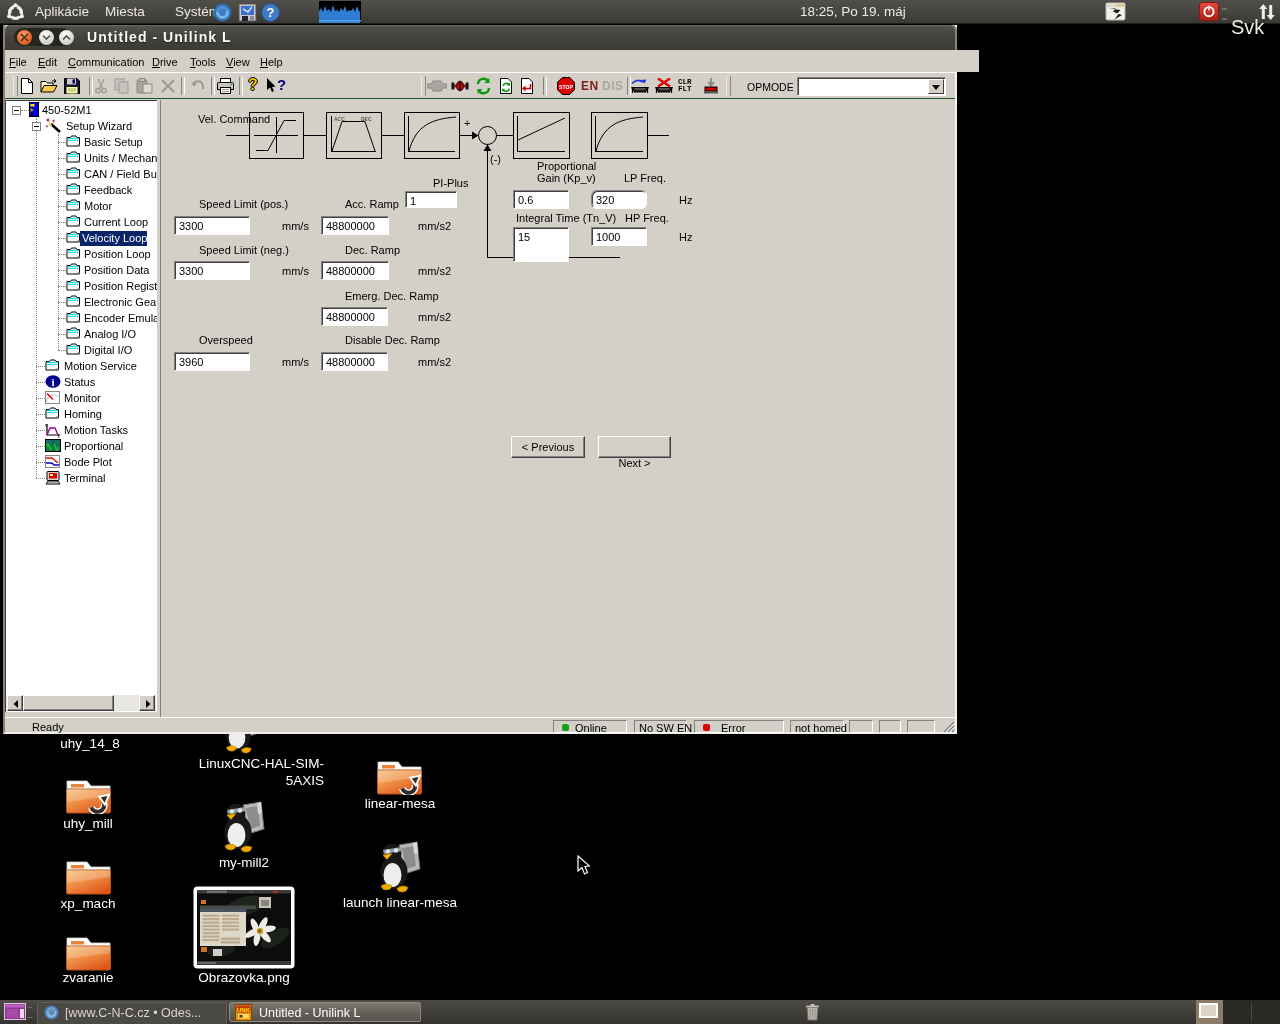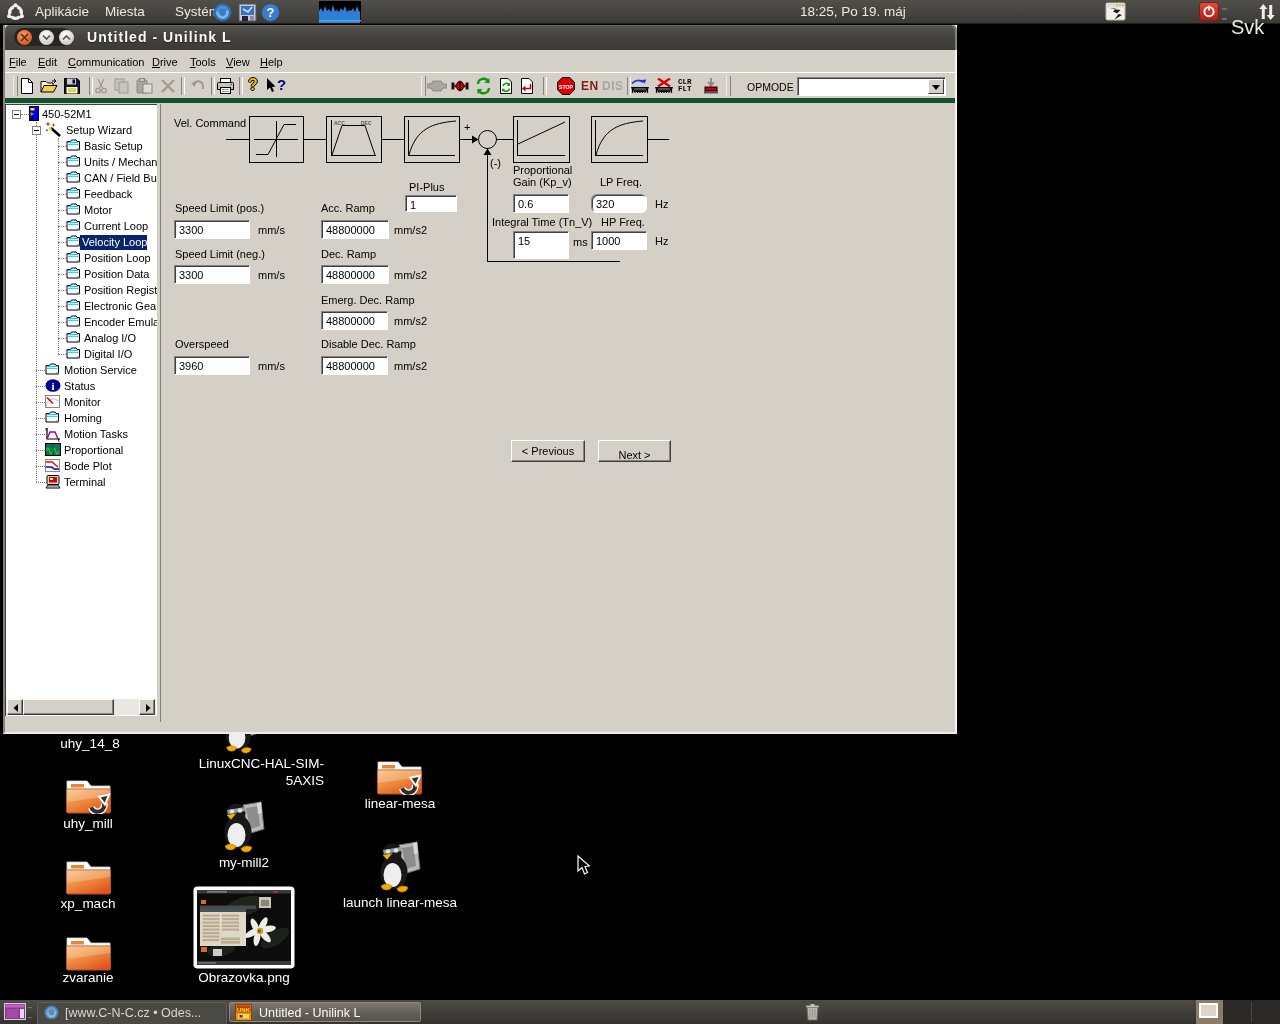--- a/index.html
+++ b/index.html
@@ -1,19 +1,19 @@
 <!DOCTYPE html>
 <html><head>
 <meta charset="utf-8">
 <style>
 html,body{margin:0;padding:0;}
 body{width:1280px;height:1024px;background:#000;overflow:hidden;position:relative;
  font-family:"Liberation Sans",sans-serif;-webkit-font-smoothing:antialiased;}
 .abs{position:absolute;}
-.t11{font-size:11px;line-height:12px;color:#000;white-space:nowrap;}
+.t11{font-size:11px;line-height:12px;color:#000;white-space:nowrap;padding-left:24px;}
 .t13{font-size:13.5px;line-height:15px;color:#eceade;white-space:nowrap;}
 .wlab{font-size:13.5px;line-height:16.5px;color:#fff;white-space:nowrap;text-align:center;}
 .tb{position:absolute;background:#fff;border-top:1px solid #848284;border-left:1px solid #848284;
  border-bottom:1px solid #fff;border-right:1px solid #fff;box-shadow:inset 1px 1px 0 #404040;
  font-size:11px;color:#000;padding:3px 0 0 4px;white-space:nowrap;box-sizing:border-box;}
 .btn{position:absolute;background:#d4d0c8;border-top:1px solid #fff;border-left:1px solid #fff;
  border-bottom:1px solid #404040;border-right:1px solid #404040;
  box-shadow:inset -1px -1px 0 #848284;font-size:11px;color:#000;text-align:center;}
 .pane{position:absolute;height:13px;box-sizing:border-box;border-top:1px solid #848284;border-left:1px solid #848284;
  border-bottom:1px solid #fff;border-right:1px solid #fff;font-size:11px;color:#000;
@@ -258,21 +258,21 @@
    <div class="abs" style="right:1px;top:1px;width:16px;height:15px;background:#d4d0c8;
     border-top:1px solid #fff;border-left:1px solid #fff;border-bottom:1px solid #404040;border-right:1px solid #404040;box-sizing:border-box;">
     <svg class="abs" style="left:3px;top:5px;" width="8" height="5" viewBox="0 0 8 5">
             <path d="M0 0 h8 l-4 5 z" fill="#000"></path>
           </svg>
    </div>
   </div>
  </div>
 
  <div class="abs" id="client" style="left:0;top:73px;width:950px;height:619px;background:#d4d0c8;
-  border-top:5px solid #14532d;box-sizing:border-box;">
+  border-top:1px solid #14532d;box-sizing:border-box;">
   <div class="abs" id="tree" style="left:0px;top:1px;width:152px;height:612px;background:#fff;
    border-top:1px solid #404040;border-left:1px solid #404040;box-sizing:border-box;overflow:hidden;">
   <div class="dot" style="left:30px;top:17px;width:1px;height:360px;border-left:1px dotted #808080;"></div>
   <div class="dot" style="left:52px;top:33px;width:1px;height:216px;border-left:1px dotted #808080;"></div>
   <div class="dot" style="left:15px;top:9px;width:8px;height:1px;border-top:1px dotted #808080;"></div>
   <div class="abs" style="left:6px;top:5px;width:9px;height:9px;background:#fff;border:1px solid #848284;box-sizing:border-box;">
           <div class="abs" style="left:1px;top:3px;width:5px;height:1px;background:#000;"></div>
         </div>
   <svg class="abs" style="left:23px;top:1px;" width="10" height="15" viewBox="0 0 10 15">
           <rect x="0.5" y="0.5" width="9" height="14" fill="#0000ee" stroke="#000"></rect>
@@ -512,21 +512,21 @@
    <div class="abs t11" style="left:248px;top:77px;">PI-Plus</div>
    <div class="tb" style="left:244px;top:91px;width:52px;height:17px;">1</div>
    <div class="abs t11" style="left:352px;top:60px;">Proportional</div>
    <div class="abs t11" style="left:352px;top:72px;">Gain (Kp_v)</div>
    <div class="abs t11" style="left:439px;top:72px;">LP Freq.</div>
    <div class="tb" style="left:352px;top:90px;width:56px;height:19px;">0.6</div>
    <div class="tb" style="left:430px;top:90px;width:56px;height:19px;border-radius:6px;">320</div>
    <div class="abs t11" style="left:494px;top:94px;">Hz</div>
    <div class="abs t11" style="left:331px;top:112px;">Integral Time (Tn_V)</div>
    <div class="abs t11" style="left:440px;top:112px;">HP Freq.</div>
-   <div class="tb" style="left:352px;top:127px;width:56px;height:28px;">15</div>
+   <div class="tb" style="left:352px;top:127px;width:56px;height:35px;">15</div>
    <div class="abs t11" style="left:412px;top:132px;">ms</div>
    <div class="tb" style="left:430px;top:127px;width:56px;height:19px;">1000</div>
    <div class="abs t11" style="left:494px;top:131px;">Hz</div>
    <div class="abs t11" style="left:14px;top:98px;">Speed Limit (pos.)</div>
    <div class="tb" style="left:13px;top:116px;width:76px;height:19px;">3300</div>
    <div class="abs t11" style="left:97px;top:120px;">mm/s</div>
    <div class="abs t11" style="left:160px;top:98px;">Acc. Ramp</div>
    <div class="tb" style="left:160px;top:116px;width:68px;height:19px;">48800000</div>
    <div class="abs t11" style="left:233px;top:120px;">mm/s2</div>
    <div class="abs t11" style="left:14px;top:144px;">Speed Limit (neg.)</div>
@@ -538,24 +538,49 @@
    <div class="abs t11" style="left:160px;top:190px;">Emerg. Dec. Ramp</div>
    <div class="tb" style="left:160px;top:207px;width:67px;height:19px;">48800000</div>
    <div class="abs t11" style="left:233px;top:211px;">mm/s2</div>
    <div class="abs t11" style="left:14px;top:234px;">Overspeed</div>
    <div class="tb" style="left:13px;top:252px;width:76px;height:19px;">3960</div>
    <div class="abs t11" style="left:97px;top:256px;">mm/s</div>
    <div class="abs t11" style="left:160px;top:234px;">Disable Dec. Ramp</div>
    <div class="tb" style="left:160px;top:252px;width:67px;height:19px;">48800000</div>
    <div class="abs t11" style="left:233px;top:256px;">mm/s2</div>
    <div class="btn" style="left:350px;top:336px;width:74px;height:22px;padding-top:4px;box-sizing:border-box;">&lt; Previous</div>
-   <div class="btn" style="left:437px;top:336px;width:73px;height:22px;padding-top:8px;box-sizing:border-box;">Next &gt;</div>
+   <div class="btn" style="left:437px;top:336px;width:73px;height:22px;padding-top:20px;box-sizing:border-box;">Next &gt;</div>
   </div>
  </div>
 
+ <div class="abs" id="statusbar" style="left:0;top:692px;width:950px;height:15px;background:#d4d0c8;
+  border-top:1px solid #fff;box-sizing:border-box;">
+  <div class="abs t11" style="left:3px;top:3px;">Ready</div>
+  <div class="pane" style="left:548px;top:2px;width:74px;padding-left:0;">
+   <span class="abs" style="left:8px;top:3px;width:7px;height:7px;background:#18a018;border-radius:2px;"></span>
+   <span class="abs" style="left:21px;top:1px;">Online</span>
+      </div>
+  <div class="pane" style="left:629px;top:2px;width:53px;padding-left:4px;">No SW EN</div>
+  <div class="pane" style="left:689px;top:2px;width:90px;padding-left:0;">
+   <span class="abs" style="left:8px;top:3px;width:7px;height:7px;background:#d00;border-radius:2px;"></span>
+   <span class="abs" style="left:26px;top:1px;">Error</span>
+      </div>
+  <div class="pane" style="left:785px;top:2px;width:54px;padding-left:4px;">not homed</div>
+  <div class="pane" style="left:844px;top:2px;width:24px;"></div>
+  <div class="pane" style="left:874px;top:2px;width:22px;"></div>
+  <div class="pane" style="left:902px;top:2px;width:28px;"></div>
+  <svg class="abs" style="left:938px;top:3px;" width="12" height="12" viewBox="0 0 12 12">
+   <g stroke="#848284" stroke-width="1.4">
+          <path d="M11 1 L1 11 M11 5 L5 11 M11 9 L9 11"></path>
+        </g>
+   <g stroke="#fff" stroke-width="1">
+          <path d="M12 2 L2 12 M12 6 L6 12 M12 10 L10 12"></path>
+        </g>
+  </svg>
+ </div>
 </div>
 
 <div class="abs" id="taskbar" style="z-index:10;left:0;top:1000px;width:1280px;height:24px;
  background:linear-gradient(#4c4b46,#403f3a 50%,#343330);">
  <svg class="abs" style="left:4px;top:3px;" width="22" height="17" viewBox="0 0 22 17">
   <rect x="0.5" y="0.5" width="21" height="16" fill="#8b3a8b" stroke="#d8c8d8"></rect>
   <rect x="1.5" y="1.5" width="19" height="3" fill="#c060c0"></rect>
   <rect x="2.5" y="6" width="12" height="9" fill="#a74aa7"></rect>
   <rect x="16" y="6" width="4" height="9" fill="#e8d8e8"></rect>
  </svg>

